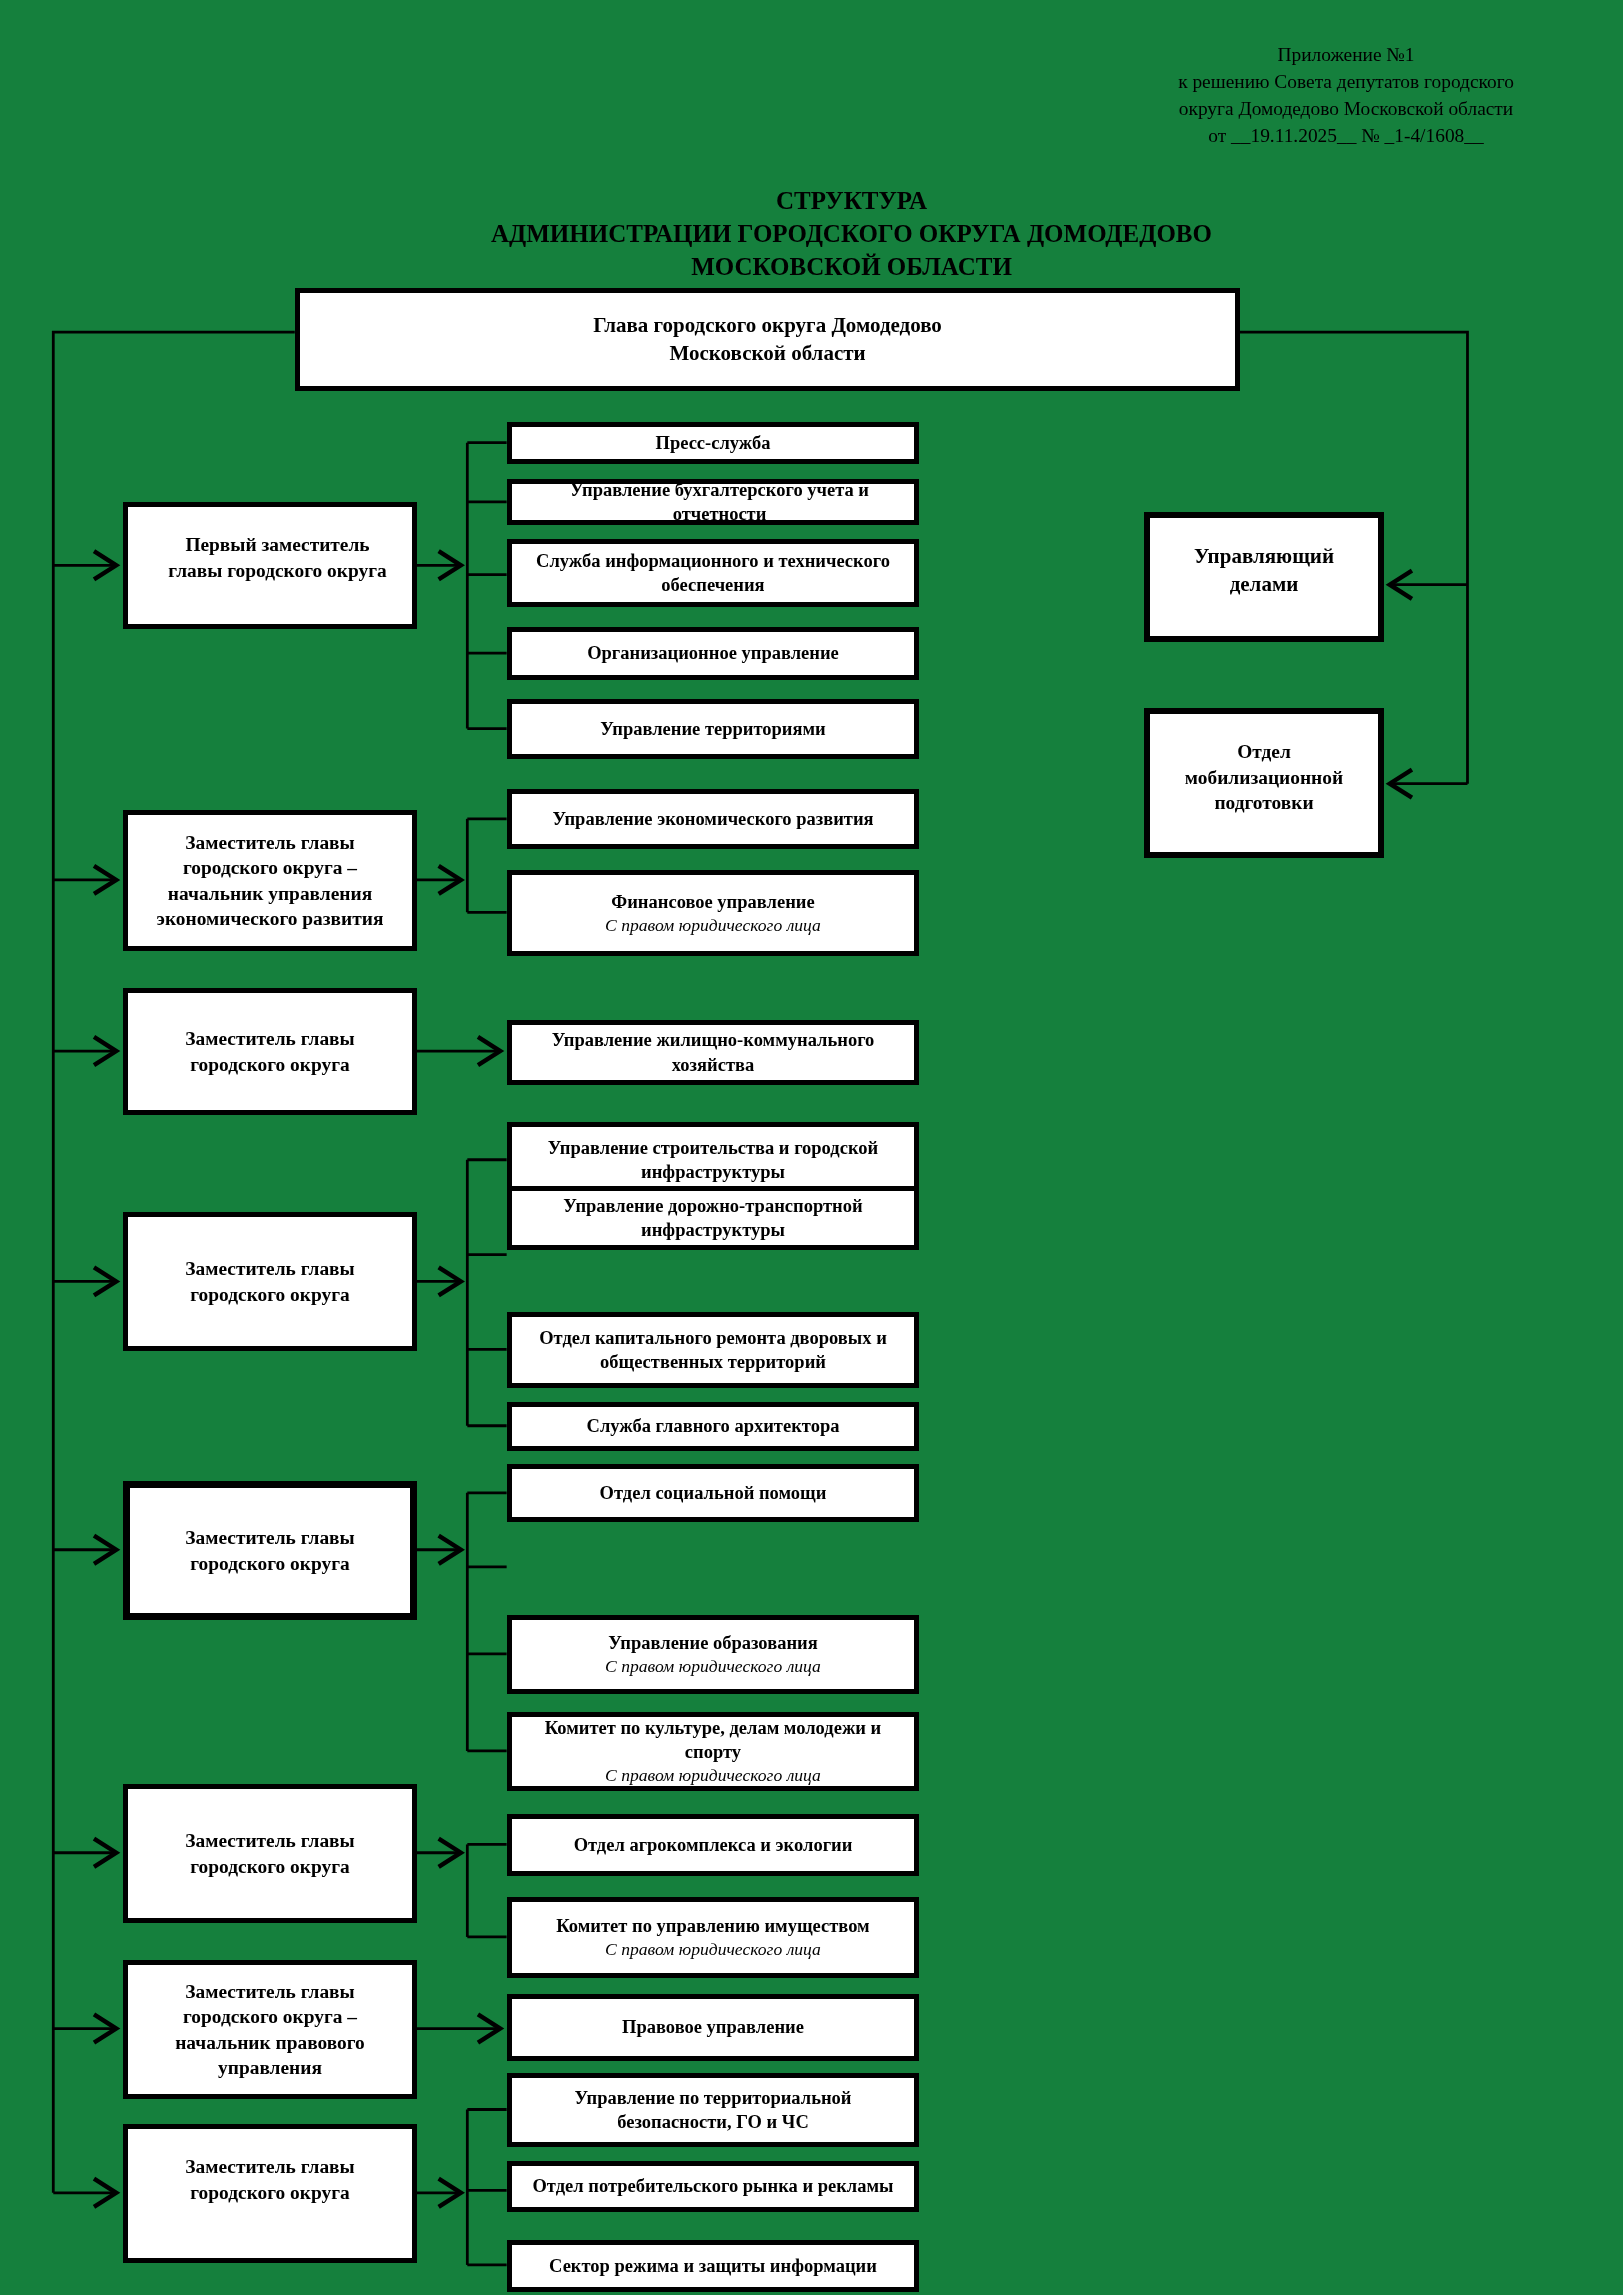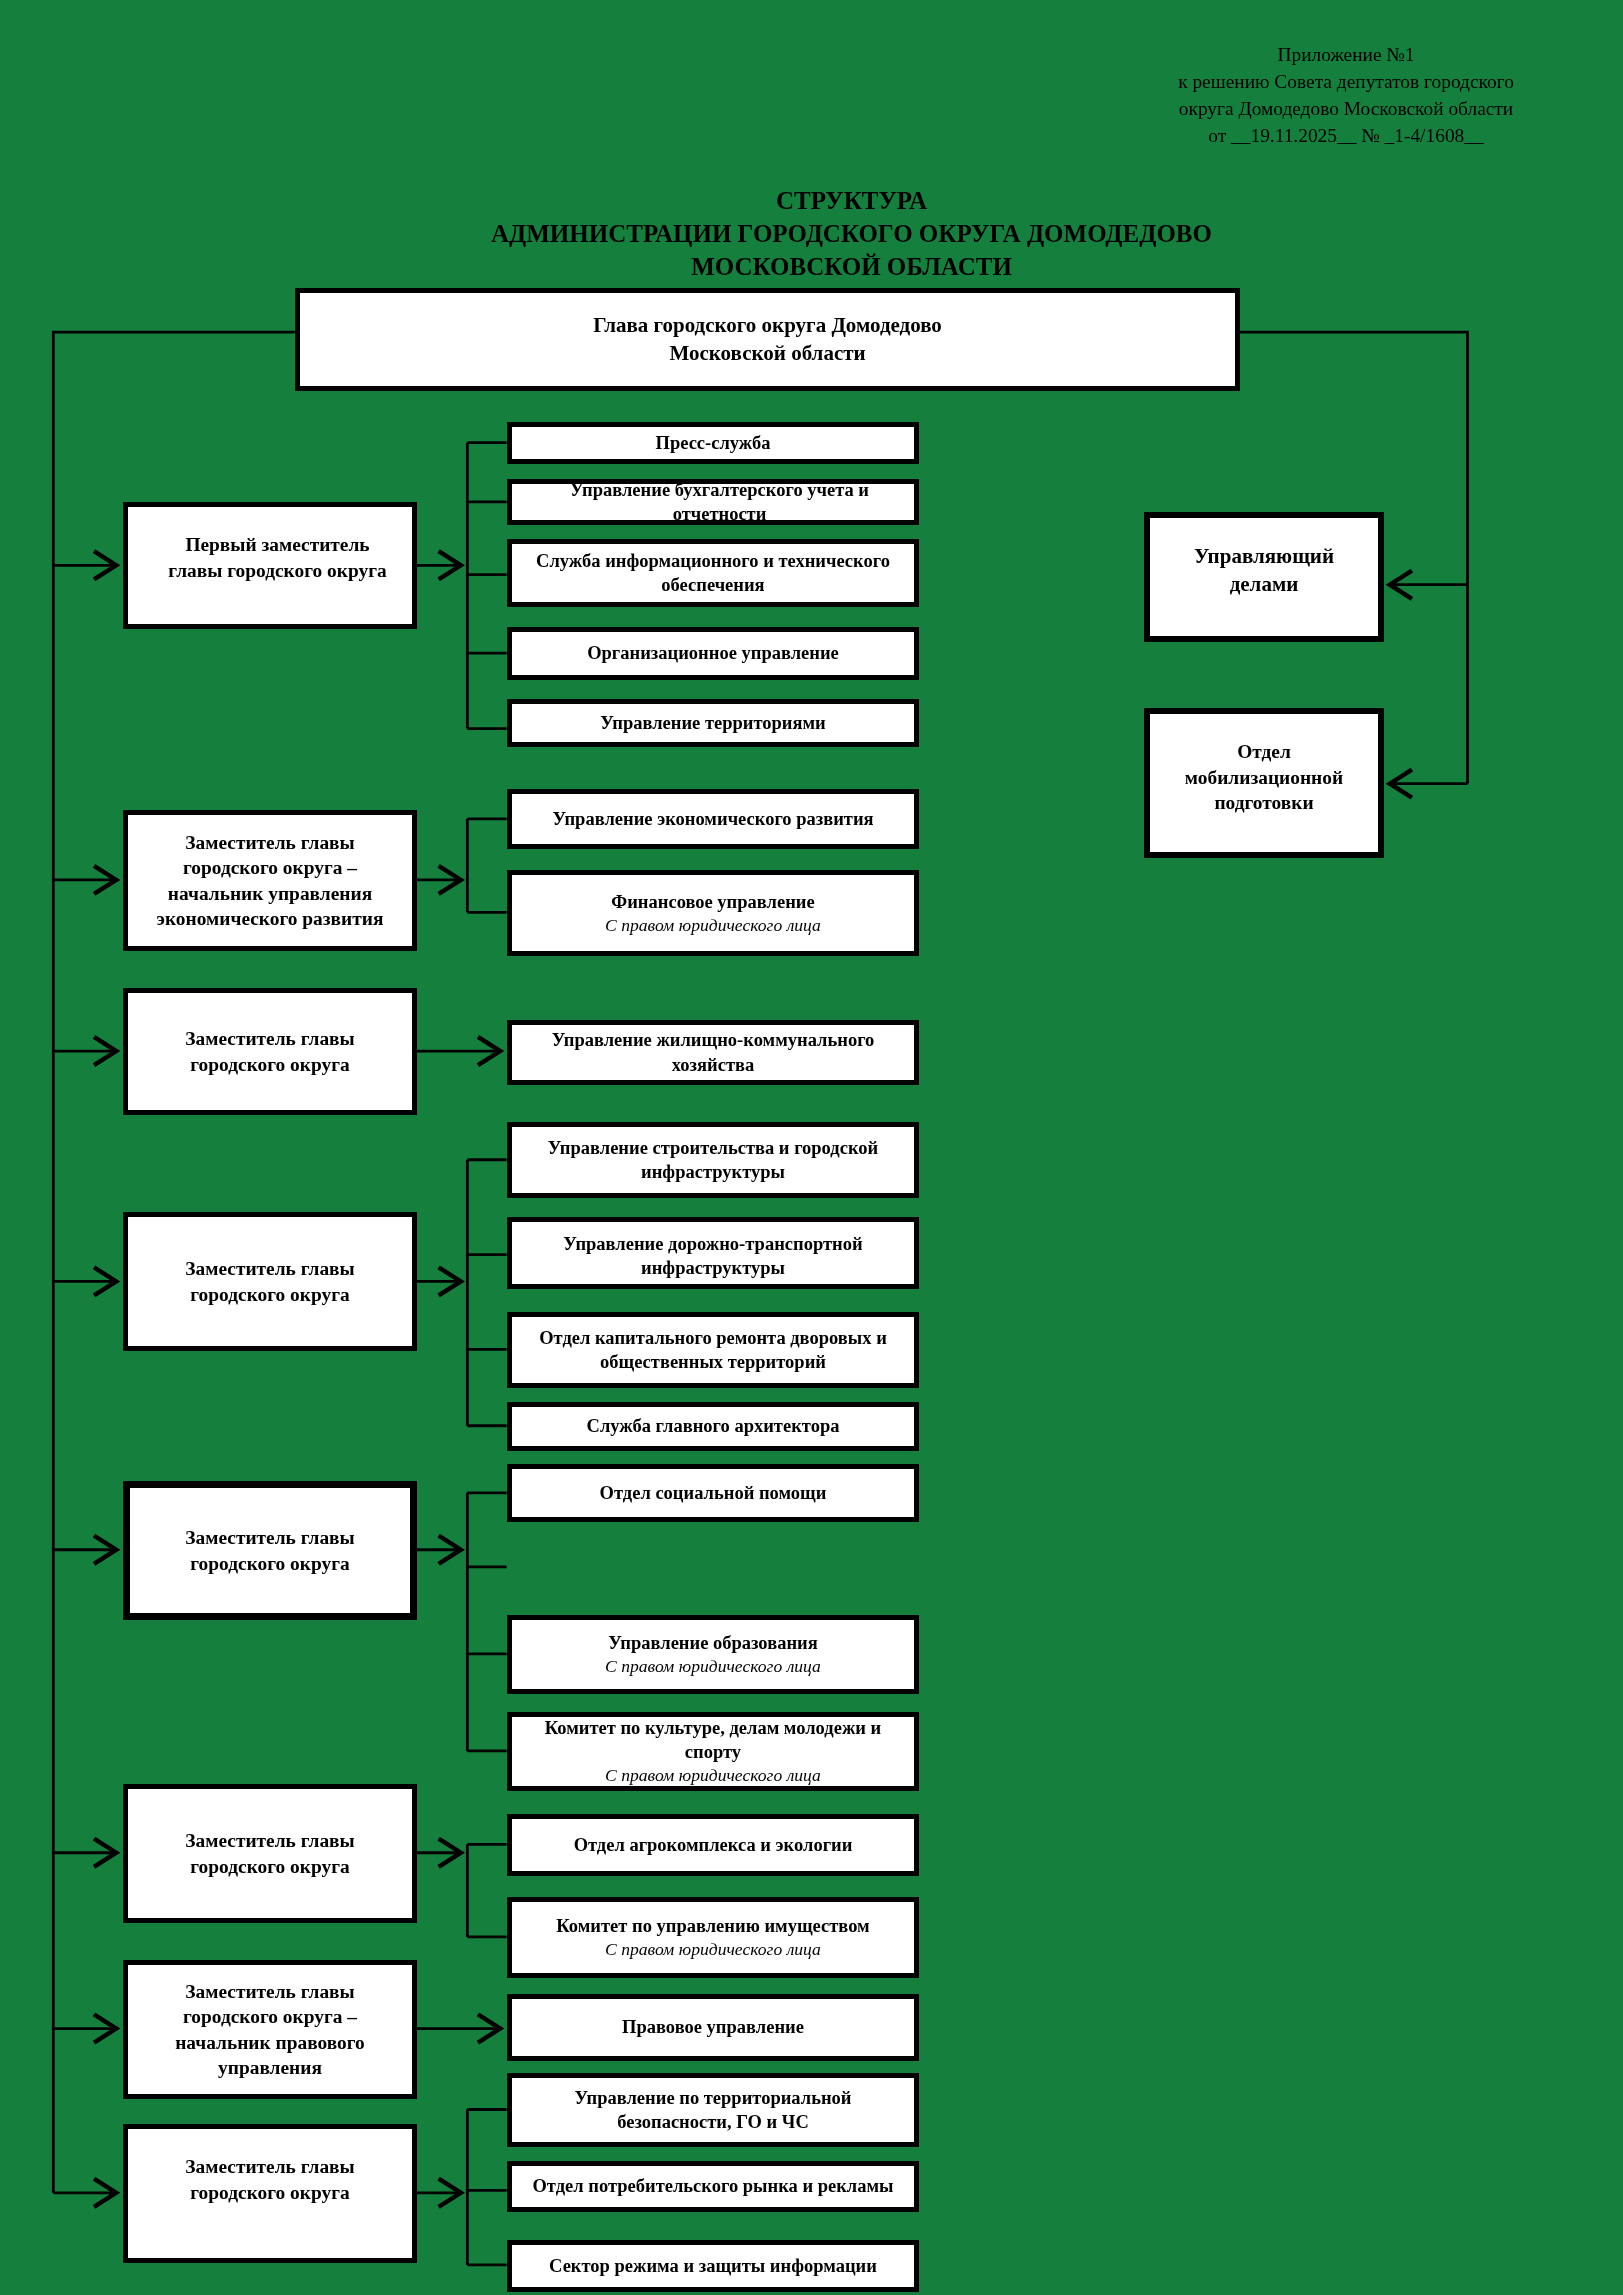--- a/index.html
+++ b/index.html
@@ -42,26 +42,26 @@
   #d4{left:123px;top:1212px;width:294px;height:139px;}
   #d5{left:123px;top:1481px;width:294px;height:139px;border-width:7px;}
   #d6{left:123px;top:1784px;width:294px;height:139px;}
   #d7{left:123px;top:1960px;width:294px;height:139px;}
   #d8{left:123px;top:2124px;width:294px;height:139px;}
   .unit{left:507px;width:412px;}
   #g1c1{top:422px;height:42px;}
   #g1c2{top:479px;height:46px;padding-left:26px;}
   #g1c3{top:539px;height:68px;}
   #g1c4{top:627px;height:53px;}
-  #g1c5{top:699px;height:48px;}
+  #g1c5{top:699px;height:60px;}
   #g2c1{top:789px;height:60px;}
   #g2c2{top:870px;height:86px;}
   #g3c1{top:1020px;height:65px;}
   #g4c1{top:1122px;height:76px;}
-  #g4c2{top:1217px;height:72px;justify-content:flex-end;}
+  #g4c2{top:1186px;height:64px;}
   #g4c3{top:1312px;height:76px;}
   #g4c4{top:1402px;height:49px;}
   #g5c1{top:1464px;height:58px;}
   #g5c2{top:1539px;height:58px;}
   #g5c3{top:1615px;height:79px;}
   #g5c4{top:1712px;height:79px;}
   #g6c1{top:1814px;height:62px;}
   #g6c2{top:1897px;height:81px;}
   #g7c1{top:1994px;height:67px;}
   #g8c1{top:2073px;height:74px;}

